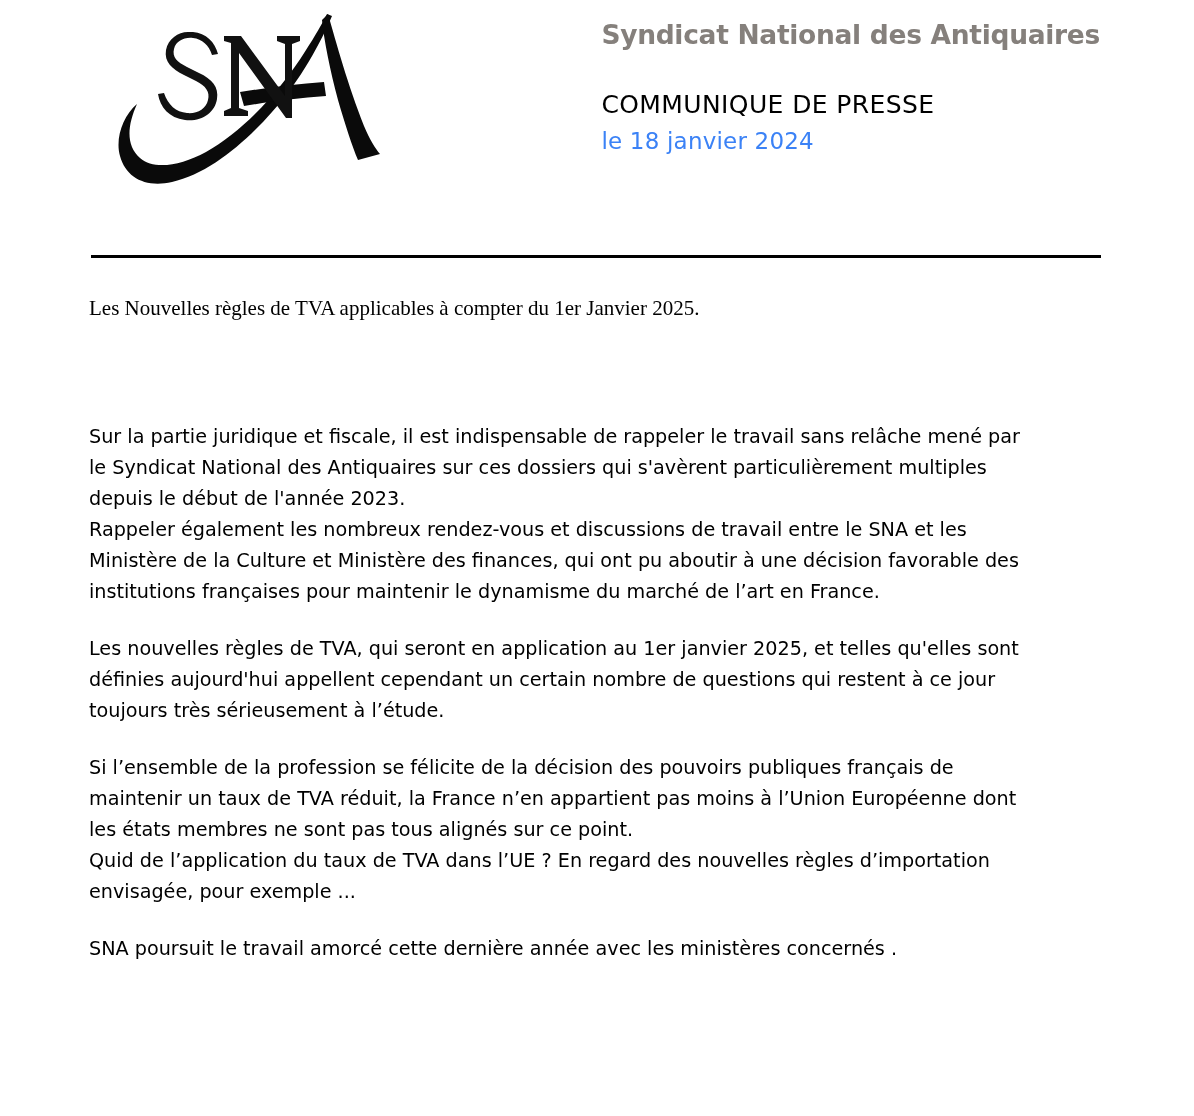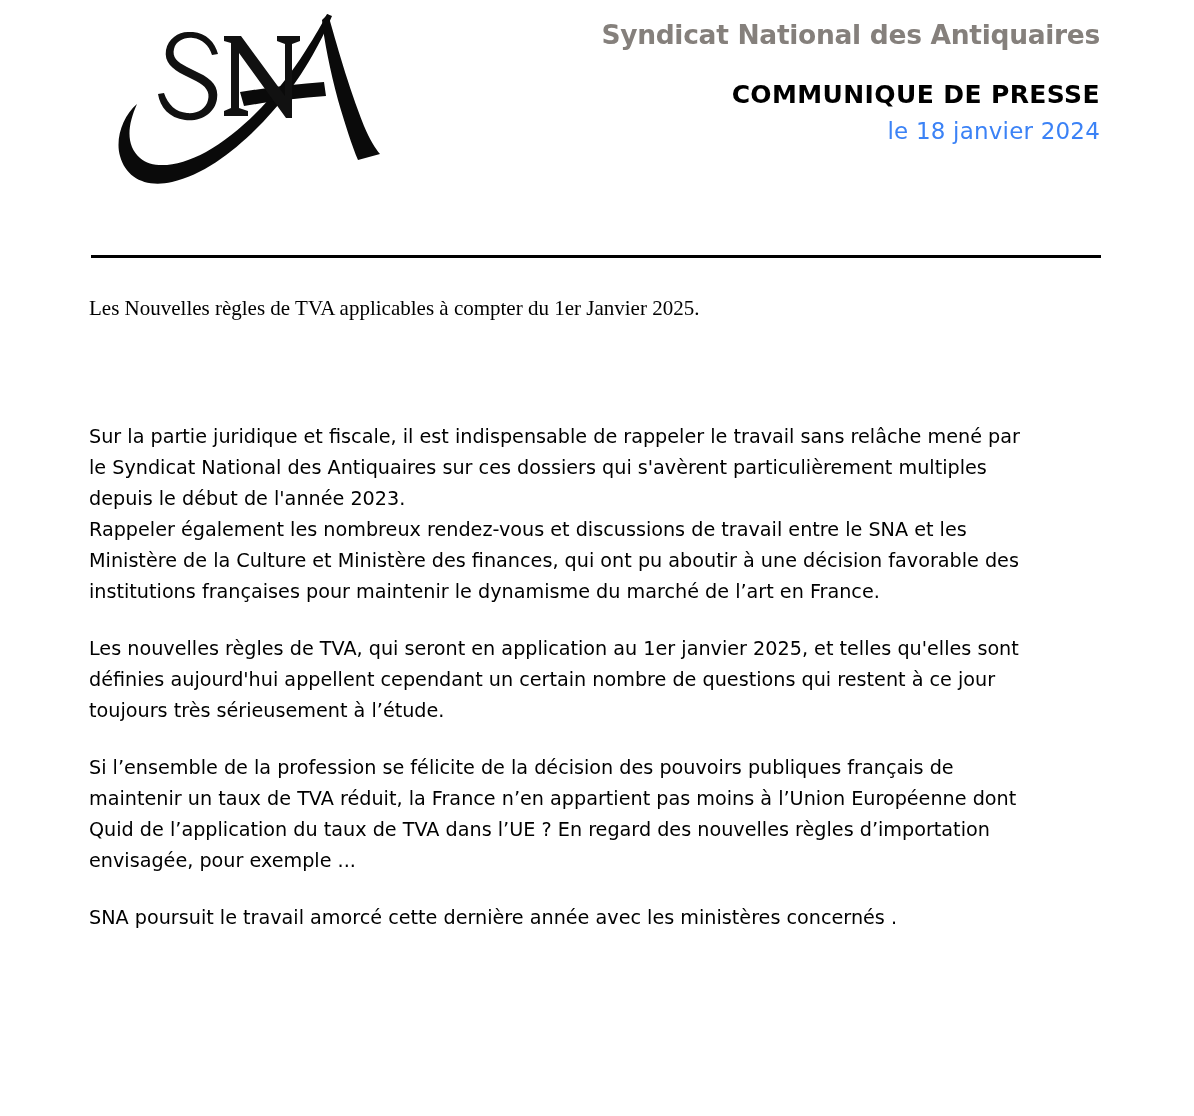--- a/index.html
+++ b/index.html
@@ -35,37 +35,37 @@
   #logo-svg {
     display: block;
     width: 290px;
     height: 210px;
   }
 
   #header-text {
     position: absolute;
     right: 94px;
     top: 18px;
-    text-align: right;
+    text-align: left;
   }
 
   #org-name {
     font-family: "DejaVu Sans", sans-serif;
     font-weight: bold;
     font-size: 26.5px;
     letter-spacing: -0.3px;
     color: #85807c;
     line-height: 34px;
     white-space: nowrap;
   }
 
   #press-release-label {
-    margin-top: 28px;
-    font-family: "DejaVu Sans", sans-serif;
-    font-weight: bold;
+    margin-top: 38px;
+    font-family: "DejaVu Sans", sans-serif;
+    font-weight: normal;
     font-size: 25px;
     letter-spacing: 0.4px;
     color: #000000;
     line-height: 30px;
     white-space: nowrap;
   }
 
   #press-date {
     margin-top: 6px;
     font-family: "DejaVu Sans", sans-serif;
@@ -196,19 +196,20 @@
       <span class="line">institutions françaises pour maintenir le dynamisme du marché de l’art en France.</span>
     </p>
     <p class="para">
       <span class="line">Les nouvelles règles de TVA, qui seront en application au 1er janvier 2025, et telles qu'elles sont</span>
       <span class="line">définies aujourd'hui appellent cependant un certain nombre de questions qui restent à ce jour</span>
       <span class="line">toujours très sérieusement à l’étude.</span>
     </p>
     <p class="para">
       <span class="line">Si l’ensemble de la profession se félicite de la décision des pouvoirs publiques français de</span>
       <span class="line">maintenir un taux de TVA réduit, la France n’en appartient pas moins à l’Union Européenne dont</span>
+      <span class="line">les états membres ne sont pas tous alignés sur ce point.</span>
       <span class="line">Quid de l’application du taux de TVA dans l’UE ? En regard des nouvelles règles d’importation</span>
       <span class="line">envisagée, pour exemple ...</span>
     </p>
     <p class="para">
       <span class="line">SNA poursuit le travail amorcé cette dernière année avec les ministères concernés .</span>
     </p>
   </div>
 
 </body></html>

